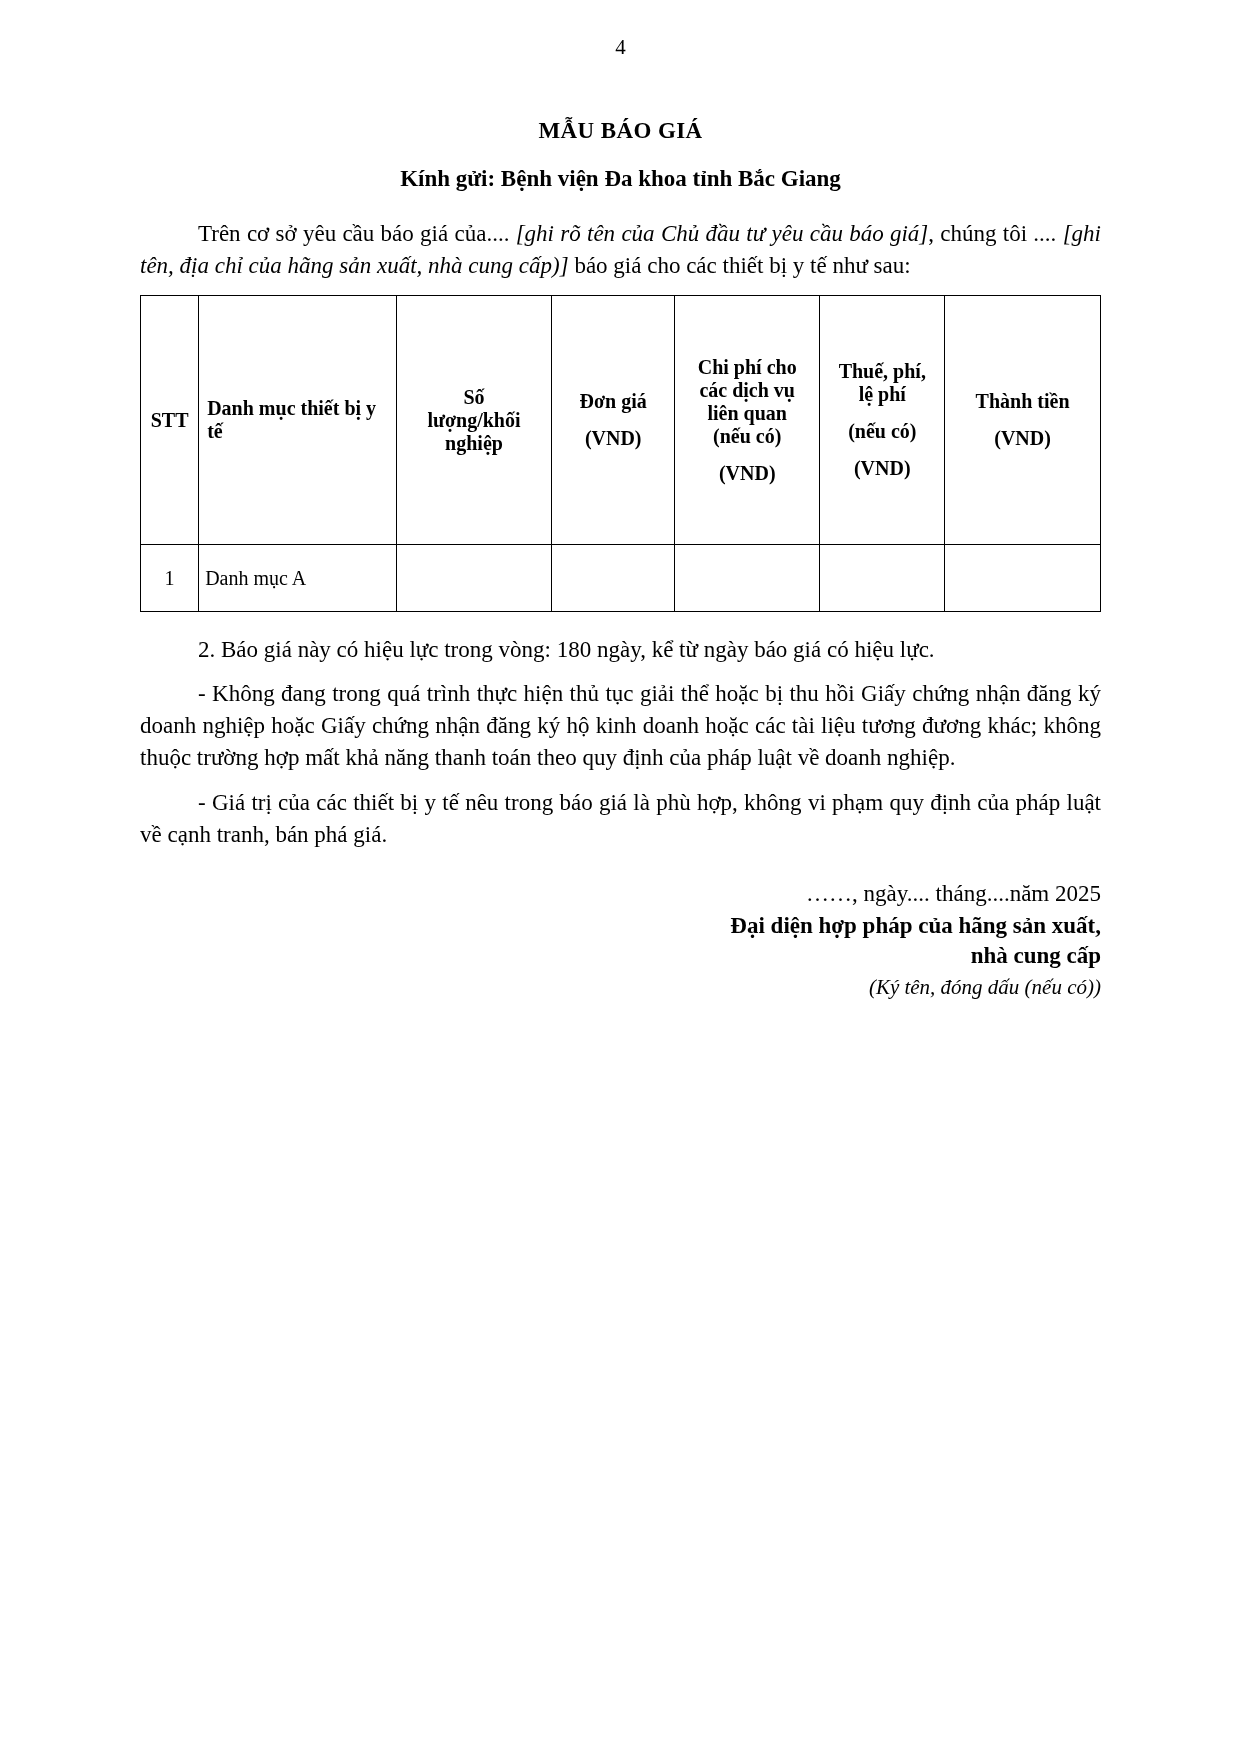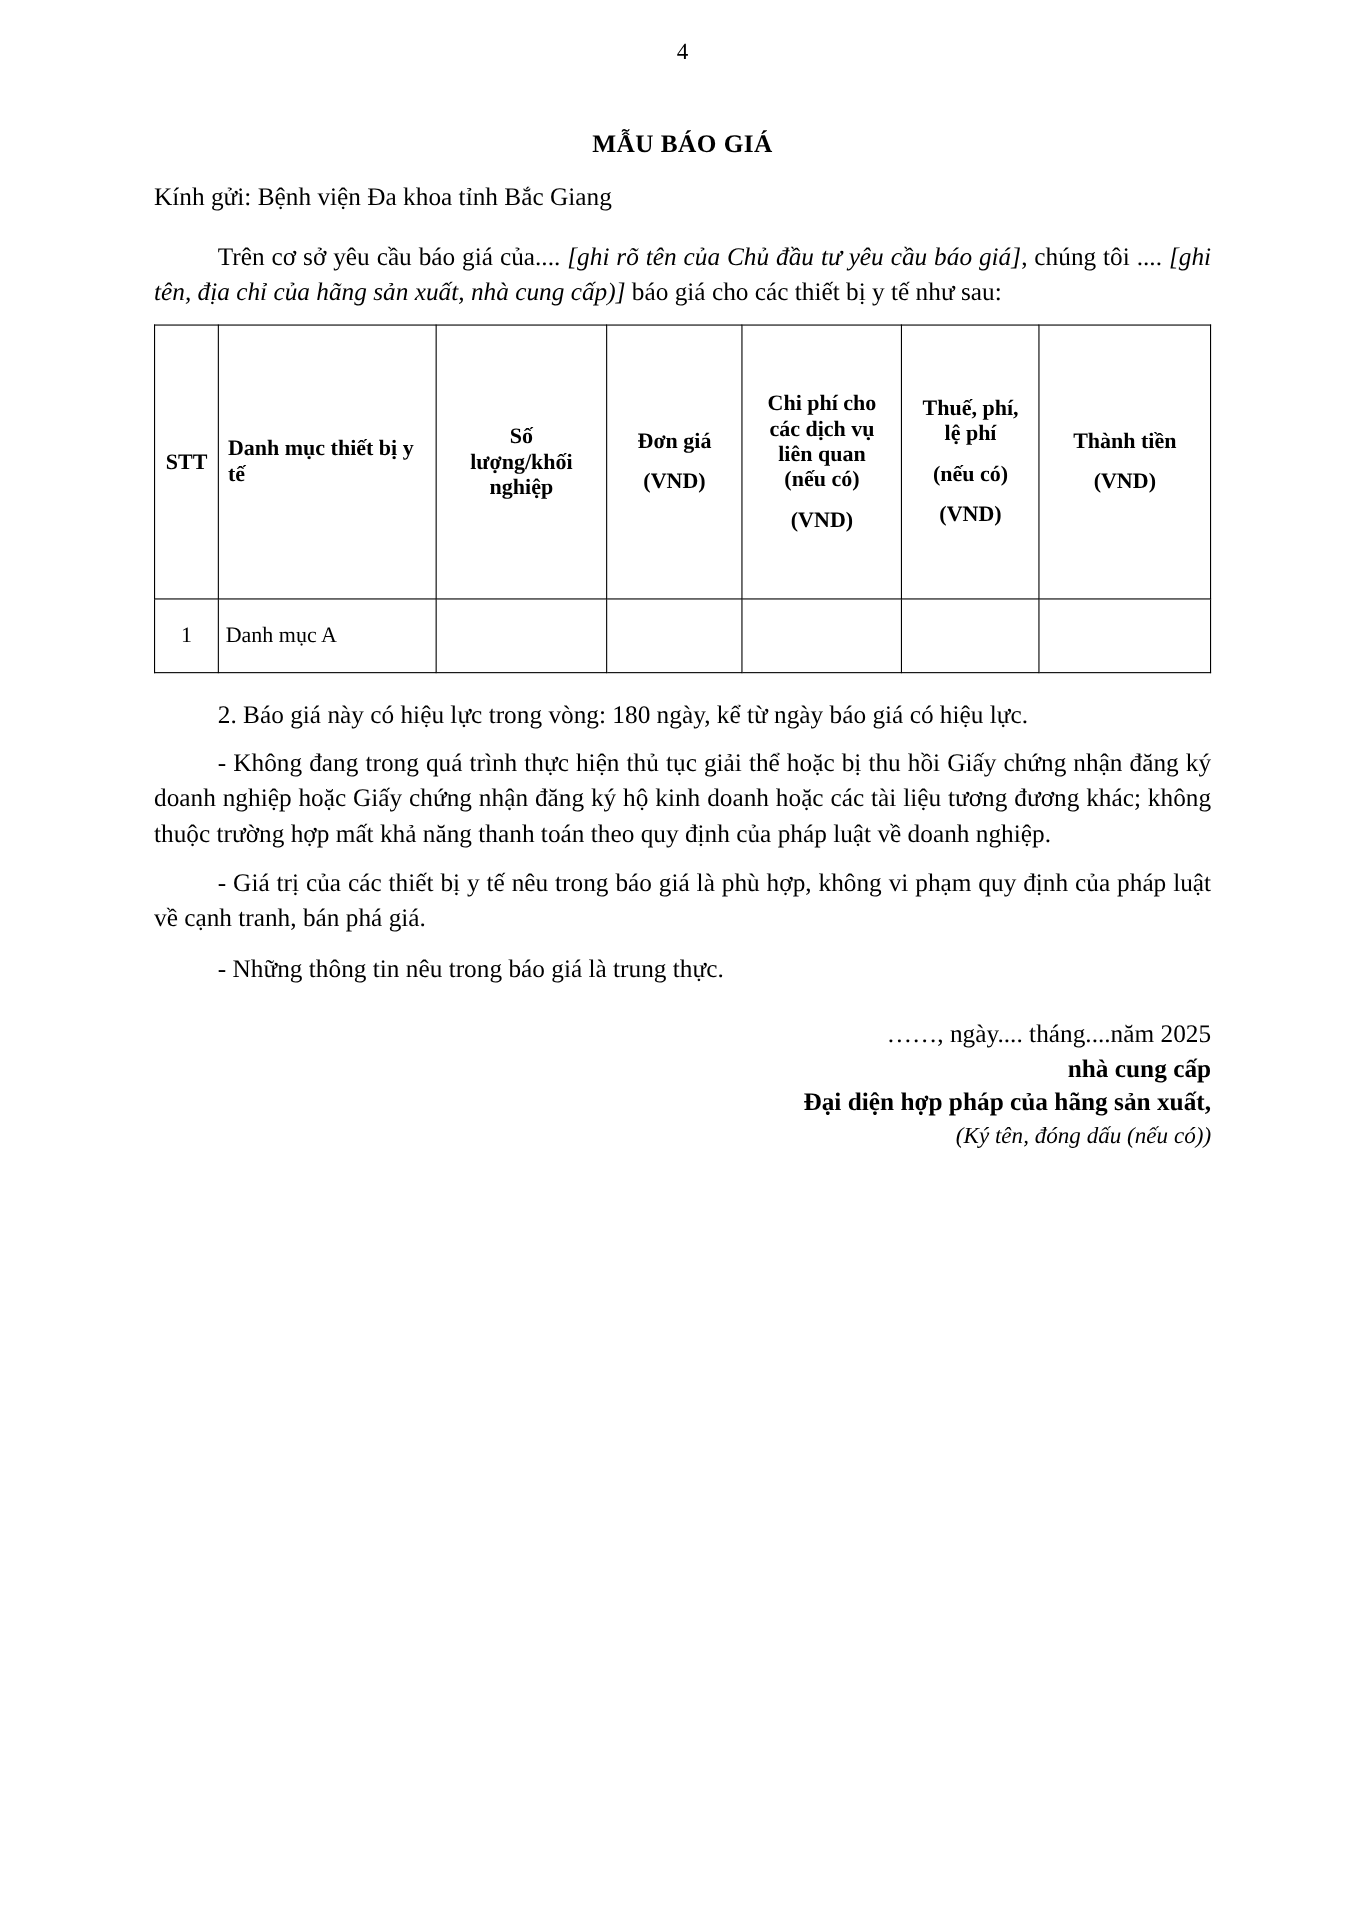--- a/index.html
+++ b/index.html
@@ -28,22 +28,22 @@
     letter-spacing: 0.2px;
   }
   .doc-title {
     text-align: center;
     font-weight: bold;
     font-size: 23px;
     letter-spacing: 0.4px;
     margin: 0 0 22px 0;
   }
   .doc-subtitle {
-    text-align: left;
-    font-weight: normal;
+    text-align: center;
+    font-weight: bold;
     font-size: 23px;
     margin: 0 0 26px 0;
   }
   p.body-text {
     font-size: 23px;
     line-height: 1.38;
     margin: 0 0 14px 0;
     text-align: justify;
   }
   .indent {
@@ -196,22 +196,21 @@
         <td></td>
         <td></td>
       </tr>
     </tbody>
   </table>
 
   <div class="section-line">2. Báo giá này có hiệu lực trong vòng: 180 ngày, kể từ ngày báo giá có hiệu lực.</div>
 
   <p class="body-text indent">- Không đang trong quá trình thực hiện thủ tục giải thể hoặc bị thu hồi Giấy chứng nhận đăng ký doanh nghiệp hoặc Giấy chứng nhận đăng ký hộ kinh doanh hoặc các tài liệu tương đương khác; không thuộc trường hợp mất khả năng thanh toán theo quy định của pháp luật về doanh nghiệp.</p>
   <p class="body-text indent">- Giá trị của các thiết bị y tế nêu trong báo giá là phù hợp, không vi phạm quy định của pháp luật về cạnh tranh, bán phá giá.</p>
-  <p class="body-text indent">- Những thông tin nêu trong báo giá là trung thực.</p>
 
   <div class="closing">
     <div class="date-line">……, ngày.... tháng....năm 2025</div>
+    <div class="rep-line">Đại diện hợp pháp của hãng sản xuất,</div>
     <div class="rep-line">nhà cung cấp</div>
-    <div class="rep-line">Đại diện hợp pháp của hãng sản xuất,</div>
     <div class="sign-note">(Ký tên, đóng dấu (nếu có))</div>
   </div>
 
 </div>
 
 </body></html>

